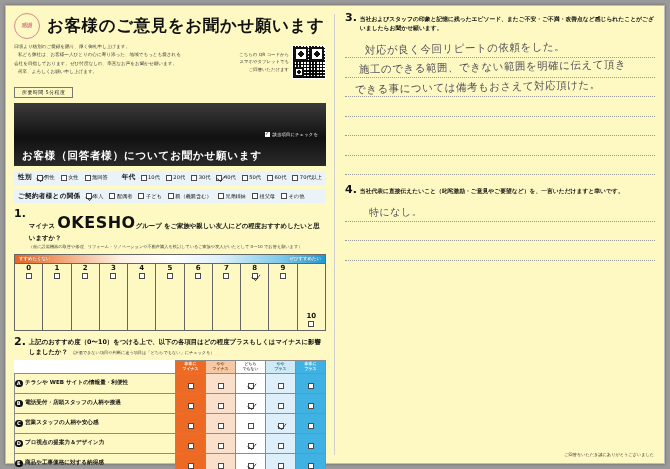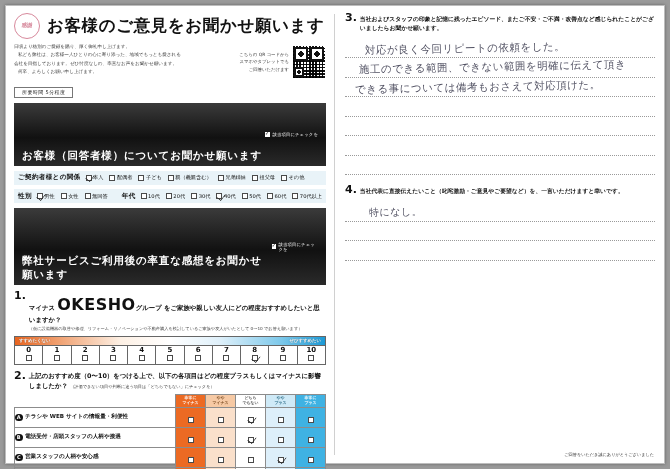--- a/index.html
+++ b/index.html
@@ -5,21 +5,21 @@
   * { box-sizing: border-box; margin: 0; padding: 0; }
   html, body {
     width: 670px; height: 469px;
     background: #9a9a9a;
     font-family: "DejaVu Sans", "Liberation Sans", sans-serif;
     overflow: hidden;
   }
   .sheet {
     position: absolute; left: 5px; top: 5px;
     width: 660px; height: 459px;
-    background: #ffffff;
+    background: #fef9c3;
     border: 1px solid #bdbdbd;
     box-shadow: 0 0 3px rgba(0,0,0,.35);
     display: flex;
   }
   .col-left  { width: 328px; padding: 7px 8px 4px 8px; position: relative; }
   .col-div   { width: 1px; background: #d0d0d0; margin: 8px 0; }
   .col-right { flex: 1; padding: 7px 9px 4px 10px; position: relative; }
 
   
   .hdr { display: flex; align-items: center; gap: 7px; margin-bottom: 4px; }
@@ -111,21 +111,21 @@
     background: linear-gradient(90deg,#e8641f 0%, #f0a070 14%, #fdf0e4 34%, #ffffff 50%, #dff0fa 66%, #7cc8ea 86%, #1c9ad6 100%);
   }
   .nps-grad .l { color: #fff; text-shadow: 0 0 1px rgba(0,0,0,.5); }
   .nps-grad .r { color: #fff; text-shadow: 0 0 1px rgba(0,0,0,.5); }
   .nps-cells { display: flex; border-top: .7px solid #666; }
   .nps-cell {
     flex: 1; border-right: .7px solid #666; text-align: center;
     padding: 1.5px 0 2.5px; display: flex; flex-direction: column;
     align-items: center; gap: 1px;
   }
-  .nps-cell:last-child { border-right: none; }
+  .nps-cell:last-child { border-right: none; margin-top: 48px; }
   .nps-cell .n { font-size: 7px; font-weight: bold; color: #111; line-height: 1; }
 
   
   .matrix { margin-top: 3px; border: .7px solid #7a7a7a; border-collapse: collapse; width: 100%; }
   .matrix td, .matrix th { border: .6px solid #8c8c8c; padding: 0; }
   .mh { height: 13px; text-align: center; font-size: 3.9px; font-weight: bold; line-height: 1.2; color: #fff; }
   .mh.blank { background: #fff; border-top-color: #fff; border-left-color: #fff; }
   .mh.c1 { background: #ec6a23; }
   .mh.c2 { background: #f6c9a4; color: #7a4a20; }
   .mh.c3 { background: #ffffff; color: #4a4a4a; }
@@ -202,54 +202,20 @@
     <div class="bar">
       <span class="bar-t">お客様（回答者様）についてお聞かせ願います</span>
       <span class="bar-n">
         <i class="cb"></i>
         <span>該当項目にチェックを</span>
       </span>
     </div>
 
 
     <div class="fieldrow">
-      <span class="lbl">ご契約者様との関係</span>
-      <span class="opts" id="rel-opts">
-          <span class="opt">
-            <span class="box on"></span>
-            <span>本人</span>
-          </span>
-          <span class="opt">
-            <span class="box"></span>
-            <span>配偶者</span>
-          </span>
-          <span class="opt">
-            <span class="box"></span>
-            <span>子ども</span>
-          </span>
-          <span class="opt">
-            <span class="box"></span>
-            <span>親（義親含む）</span>
-          </span>
-          <span class="opt">
-            <span class="box"></span>
-            <span>兄弟姉妹</span>
-          </span>
-          <span class="opt">
-            <span class="box"></span>
-            <span>祖父母</span>
-          </span>
-          <span class="opt">
-            <span class="box"></span>
-            <span>その他</span>
-          </span>
-        </span>
-    </div>
-
-    <div class="fieldrow">
       <span class="lbl">性別</span>
       <span class="opts" id="gender-opts">
           <span class="opt">
             <span class="box on"></span>
             <span>男性</span>
           </span>
           <span class="opt">
             <span class="box"></span>
             <span>女性</span>
           </span>
@@ -285,28 +251,55 @@
             <span class="box"></span>
             <span>60代</span>
           </span>
           <span class="opt">
             <span class="box"></span>
             <span>70代以上</span>
           </span>
         </span>
     </div>
 
+    <div class="fieldrow">
+      <span class="lbl">ご契約者様との関係</span>
+      <span class="opts" id="rel-opts">
+          <span class="opt">
+            <span class="box on"></span>
+            <span>本人</span>
+          </span>
+          <span class="opt">
+            <span class="box"></span>
+            <span>配偶者</span>
+          </span>
+          <span class="opt">
+            <span class="box"></span>
+            <span>子ども</span>
+          </span>
+          <span class="opt">
+            <span class="box"></span>
+            <span>親（義親含む）</span>
+          </span>
+          <span class="opt">
+            <span class="box"></span>
+            <span>兄弟姉妹</span>
+          </span>
+          <span class="opt">
+            <span class="box"></span>
+            <span>祖父母</span>
+          </span>
+          <span class="opt">
+            <span class="box"></span>
+            <span>その他</span>
+          </span>
+        </span>
+    </div>
+
     
-    <div class="bar">
-      <span class="bar-t">弊社サービスご利用後の率直な感想をお聞かせ願います</span>
-      <span class="bar-n">
-        <i class="cb"></i>
-        <span>該当項目にチェックを</span>
-      </span>
-    </div>
 
     
     <div class="qhead">
       <span class="qnum">1.</span>
       <span class="qtext">
         <span>マイナス </span><span class="big">OKESHO</span><span>グループ をご家族や親しい友人にどの程度おすすめしたいと思いますか？</span>
         <span class="qsub" style="display:block">（仮に設備機器の取替や修理、リフォーム・リノベーションや不動産購入を検討しているご家族や友人がいたとして 0〜10 でお答え願います）</span>
       </span>
     </div>
 

